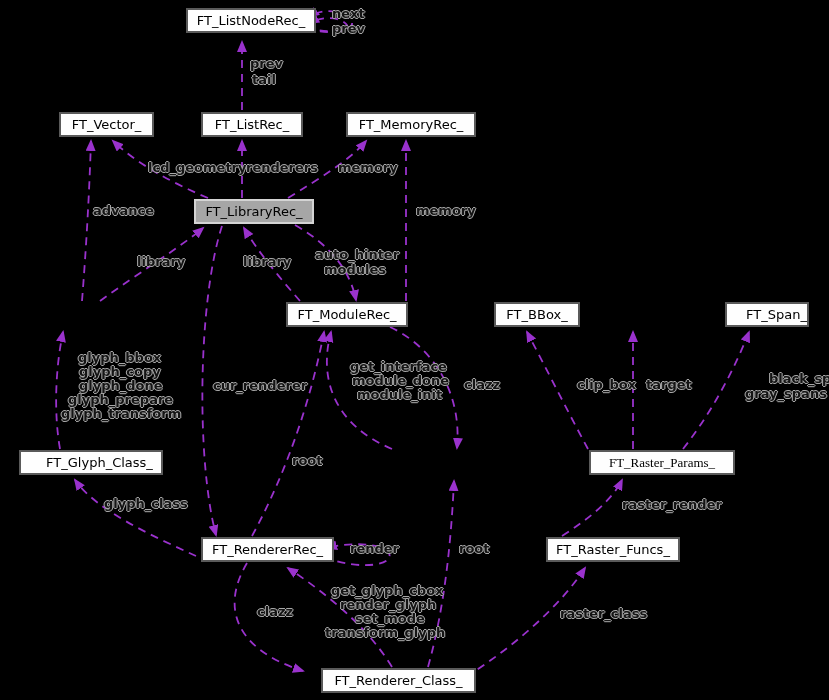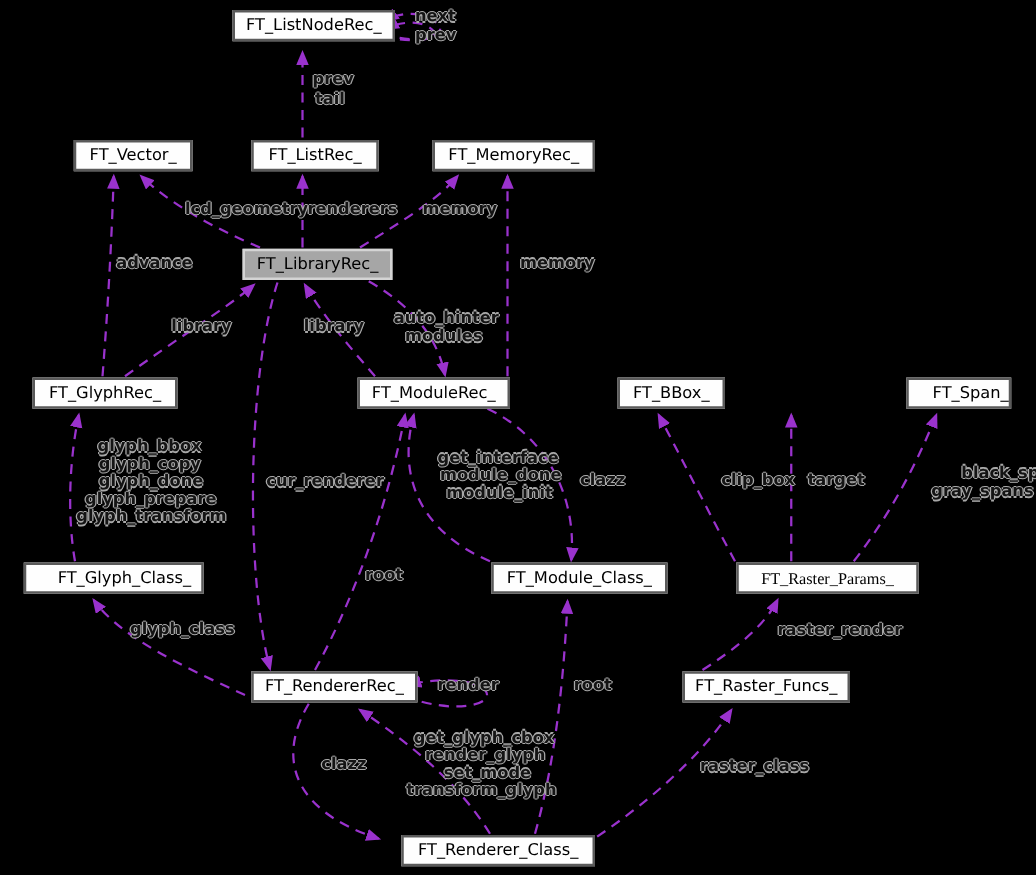--- a/index.html
+++ b/index.html
@@ -52,26 +52,24 @@
     <path class="edge" marker-end="url(#arrow)" d="M392,667 C368,628 330,596 288,568"></path>
     <path class="edge" marker-end="url(#arrow)" d="M247,563 C222,605 232,648 303,671"></path>
     <path class="edge" marker-end="url(#arrow)" d="M466,677 C516,645 560,606 585,568"></path>
   </svg>
 
   <div class="node" style="left:175px;top:8px;width:126px;">FT_ListNodeRec_</div>
   <div class="node" style="left:48px;top:112px;width:91px;">FT_Vector_</div>
   <div class="node" style="left:190px;top:112px;width:98px;">FT_ListRec_</div>
   <div class="node" style="left:335px;top:112px;width:126px;">FT_MemoryRec_</div>
   <div class="node hl" style="left:183px;top:199px;width:116px;">FT_LibraryRec_</div>
-  <div class="node" style="left:15px;top:302px;width:112px;">FT_GlyphRec_</div>
   <div class="node" style="left:275px;top:302px;width:118px;">FT_ModuleRec_</div>
   <div class="node" style="left:483px;top:302px;width:82px;">FT_BBox_</div>
   <div class="node" style="left:714px;top:302px;width:80px;text-align:right;">FT_Span_</div>
   <div class="node" style="left:8px;top:450px;width:123px;padding-left:17px;">FT_Glyph_Class_</div>
-  <div class="node" style="left:382px;top:450px;width:137px;">FT_Module_Class_</div>
   <div class="node" style="left:578px;top:450px;width:142px;font-family:Liberation Serif, serif;">FT_Raster_Params_</div>
   <div class="node" style="left:190px;top:537px;width:129px;">FT_RendererRec_</div>
   <div class="node" style="left:535px;top:537px;width:130px;">FT_Raster_Funcs_</div>
   <div class="node" style="left:310px;top:668px;width:151px;">FT_Renderer_Class_</div>
 
   <div class="elabel" style="left:332px;top:6px;">next</div>
   <div class="elabel" style="left:332px;top:21px;">prev</div>
   <div class="elabel" style="left:250px;top:56px;">prev</div>
   <div class="elabel" style="left:252px;top:72px;">tail</div>
   <div class="elabel" style="left:148px;top:160px;">lcd_geometry</div>

